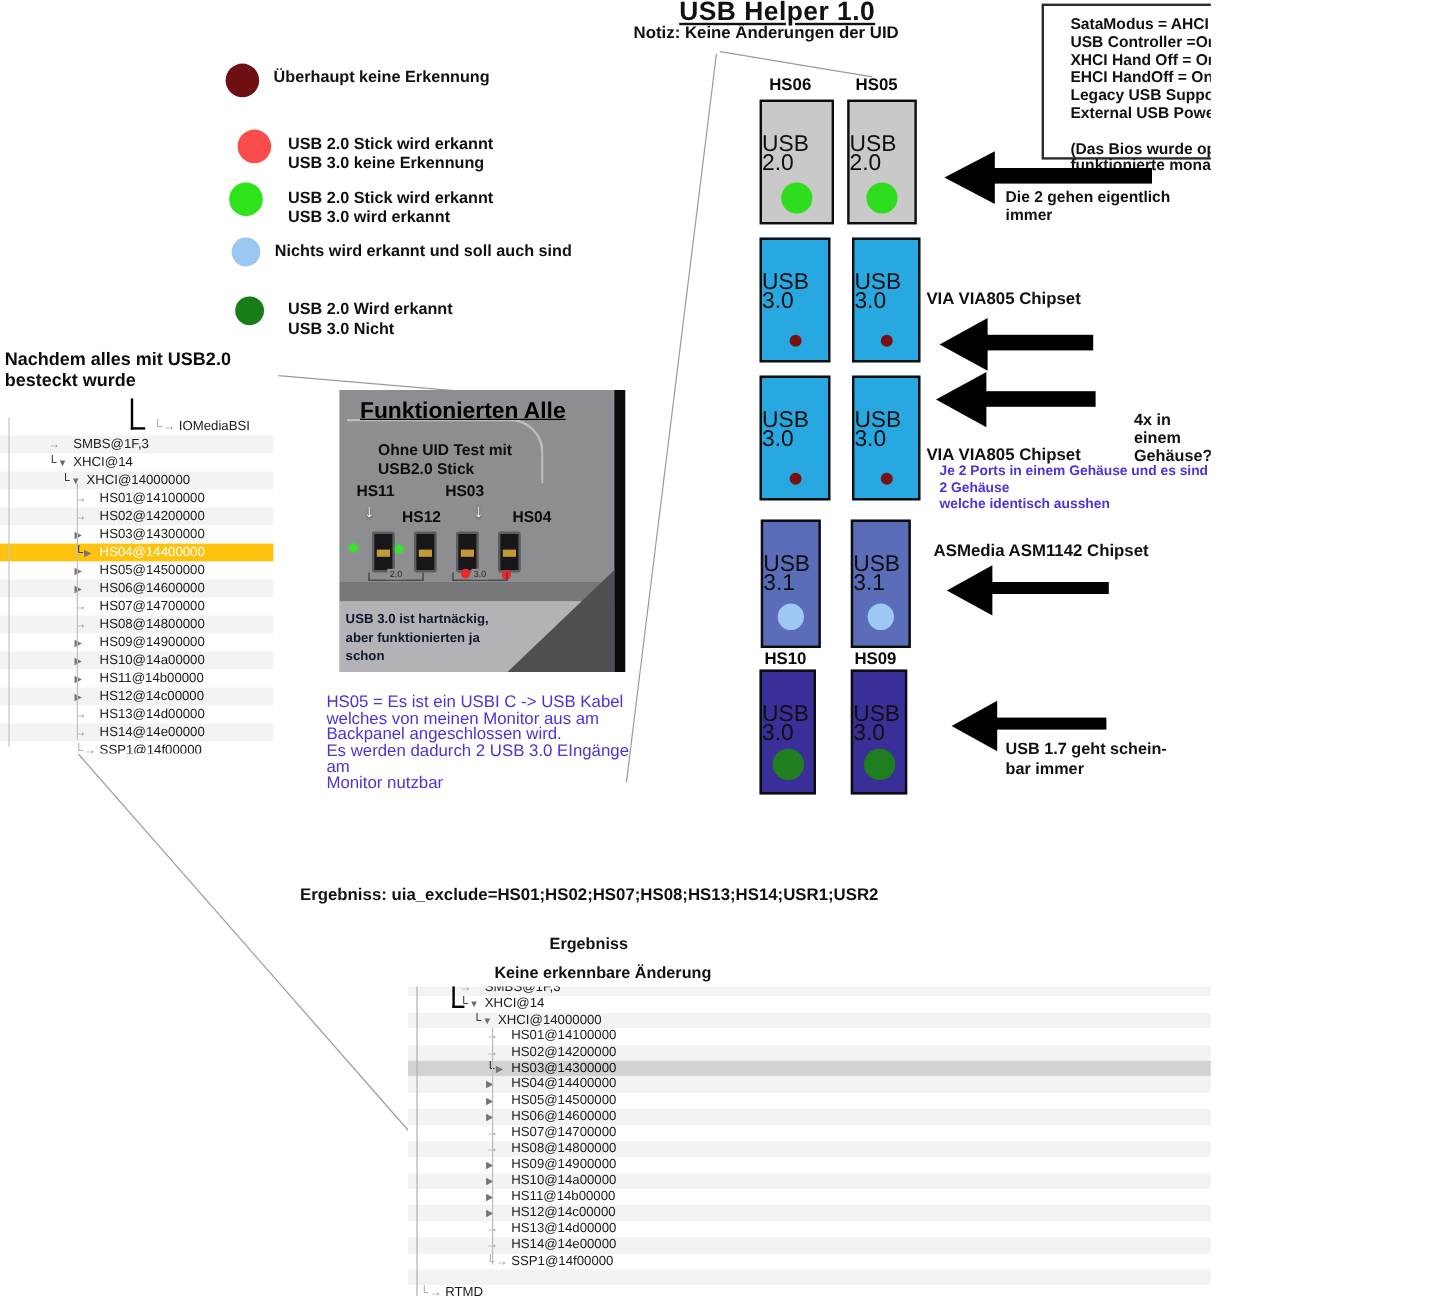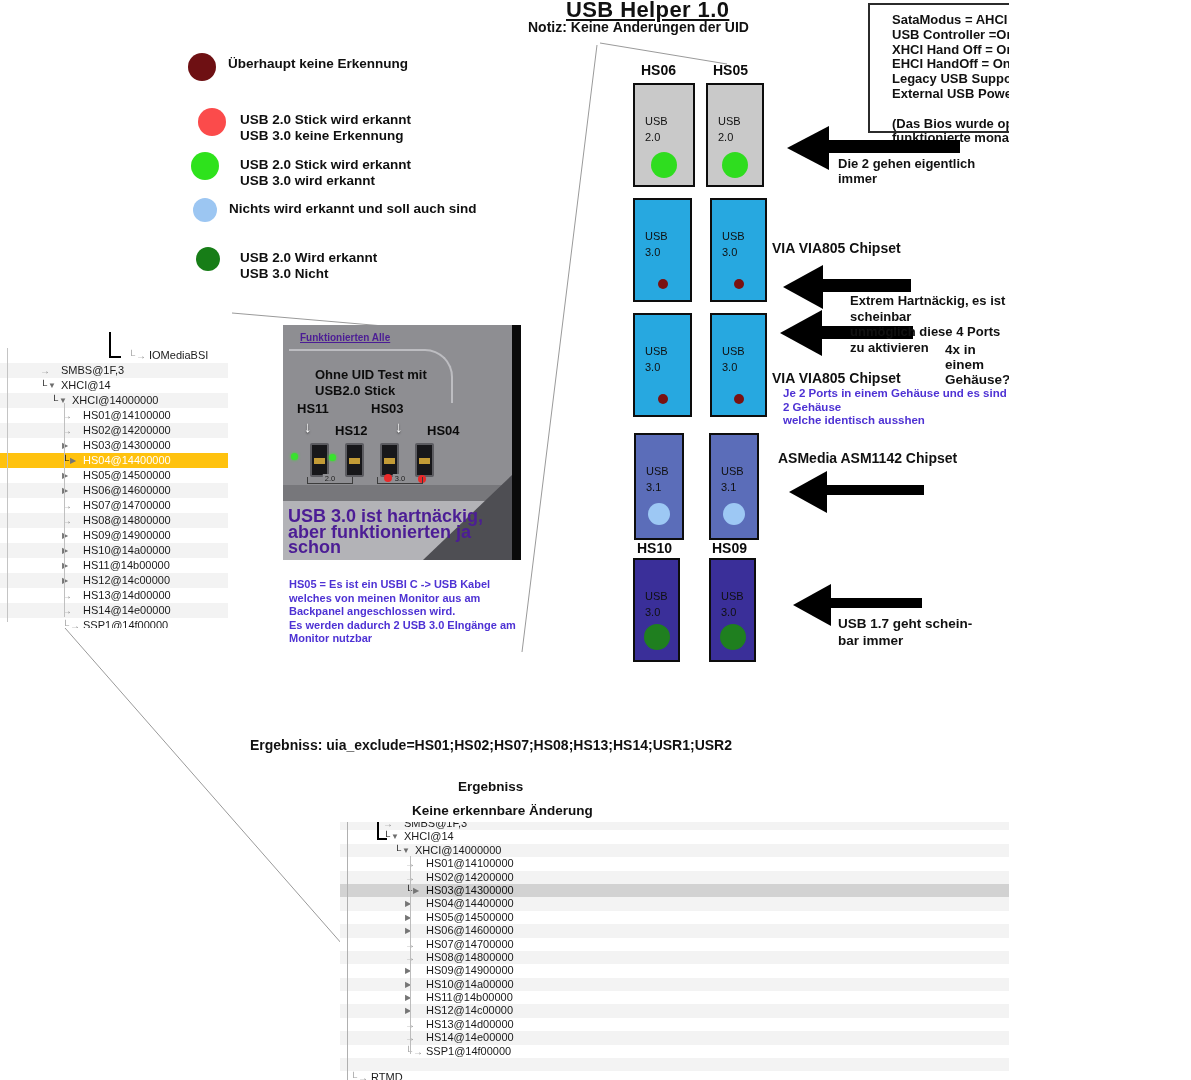--- a/index.html
+++ b/index.html
@@ -40,39 +40,39 @@
   
   #photo{left:283px;top:325px;width:238px;height:235px;background:#96969a}
   #photo .upper{position:absolute;left:0;top:0;width:229px;height:160px;background:#8e8e92}
   #photo .arc{position:absolute;left:6px;top:24px;width:162px;height:52px;border-top:2px solid #bdbdc1;
               border-right:2px solid #bdbdc1;border-top-right-radius:28px}
   #photo .edge{position:absolute;left:0;top:160px;width:229px;height:16px;background:#77777b}
   #photo .lower{position:absolute;left:0;top:176px;width:229px;height:59px;background:#b3b3b7}
   #photo .wedge{position:absolute;left:140px;top:150px;width:89px;height:85px;background:#4e4e53;
                 clip-path:polygon(100% 0,100% 100%,0 100%)}
   #photo .blackbar{position:absolute;right:0;top:0;width:9px;height:235px;background:#0a0a0a}
-  #photo .headline{position:absolute;left:17px;top:7px;font-size:10px;font-weight:bold;text-decoration:underline;color:#4c1d95}
+  #photo .headline{position:absolute;left:17px;top:7px;font-size:19px;font-weight:bold;text-decoration:underline;color:#000000}
   #photo .subtext{position:absolute;left:32px;top:42px;font-size:13px;font-weight:bold;line-height:16px;color:#0d0d0d}
   .plabel{position:absolute;font-size:13px;font-weight:bold;color:#0b0b0b}
   .dn{position:absolute;color:#fff;font-size:15px;font-weight:bold;text-shadow:0 1px 2px rgba(0,0,0,.65)}
   .pport{position:absolute;width:15px;height:30px;background:#17171a;border:2px solid #5c5c61;border-radius:2px}
   .pins{position:absolute;left:2px;right:2px;top:13px;height:6px;background:#c39b36}
   .led{position:absolute;width:7px;height:7px;border-radius:50%;background:#39e22e;box-shadow:0 0 3px #39e22e}
   .rdot{position:absolute;width:8px;height:8px;border-radius:50%;background:#ea2a2a}
   .bracket{position:absolute;height:6px;border-bottom:1px solid #3c3c3c;border-left:1px solid #3c3c3c;border-right:1px solid #3c3c3c}
   .bracket span{position:absolute;left:50%;transform:translateX(-50%);top:-3px;font-size:7.5px;color:#222;background:#8f8f93;padding:0 2px}
-  #photo .caption{position:absolute;left:5px;top:184px;font-size:18px;font-weight:bold;line-height:15.5px;color:#4c1d95;z-index:3}
+  #photo .caption{position:absolute;left:5px;top:184px;font-size:11px;font-weight:bold;line-height:15.5px;color:#0f172a;z-index:3}
 
   
   .purple{color:var(--note-purple,#4e32d4)}
-  #note-hs05{left:289px;top:578px;font-size:11px;font-weight:bold;line-height:13.6px;width:270px}
+  #note-hs05{left:272px;top:578px;font-size:14px;font-weight:normal;line-height:13.6px;width:270px}
 
   
   .port-box{position:absolute;border:2px solid #0d0d0d;box-sizing:border-box}
-  .port-text{position:absolute;left:10px;top:28px;font-size:11px;line-height:16px;color:#101010;white-space:pre-line}
+  .port-text{position:absolute;left:0;top:28px;font-size:19px;line-height:16px;color:#101010;white-space:pre-line}
   .port-ind{position:absolute;left:50%;transform:translateX(-50%);border-radius:50%}
   .port-label{position:absolute;font-size:14px;font-weight:bold;color:#0b0b0b}
 
   
   .big-arrow .head{position:absolute;width:0;height:0;border-style:solid;border-color:transparent #000 transparent transparent}
   .big-arrow .shaft{position:absolute;background:#000}
   .a1 .head{left:787px;top:126px;border-width:22px 42px 22px 0}
   .a1 .shaft{left:825px;top:140px;width:135px;height:13px}
   .a2 .head{left:783px;top:265px;border-width:22px 40px 22px 0}
   .a2 .shaft{left:819px;top:279px;width:92px;height:13px}
@@ -120,20 +120,22 @@
 XHCI Hand Off = On
 EHCI HandOff = On
 Legacy USB Support= On
 External USB Power Control= on
 
 (Das Bios wurde optimal konfiguriert und
 funktionierte monatelang einwandfrei</div>
 
   <div id="legend-root"></div>
 
+  <div class="abs pre" id="tree-header">Nachdem alles mit USB2.0
+besteckt wurde</div>
   <div class="tree-panel" id="left-tree">
       <div class="tree-row" style="height: 15px; line-height: 15px; padding-left: 128px; background: rgb(255, 255, 255);">
         <span class="marker">
           <span class="elb-gray">└</span>
           <span class="g-arrow">→</span>
         </span>
         <span class="tlabel">IOMediaBSI</span>
       </div>
       <div class="tree-row" style="height: 15px; line-height: 15px; padding-left: 40px; background: rgb(243, 243, 243);">
         <span class="marker">
@@ -320,22 +322,20 @@
       <span class="head"></span>
       <span class="shaft"></span>
     </div>
   <div class="big-arrow a5">
       <span class="head"></span>
       <span class="shaft"></span>
     </div>
 
   <div class="abs" id="ann-die2">Die 2 gehen eigentlich immer</div>
   <div class="abs" id="ann-via1">VIA VIA805 Chipset</div>
-  <div class="abs pre" id="ann-extrem">Extrem Hartnäckig, es ist scheinbar
-unmöglich diese 4 Ports zu aktivieren</div>
   <div class="abs" id="ann-4x">4x in einem Gehäuse?</div>
   <div class="abs" id="ann-via2">VIA VIA805 Chipset</div>
   <div class="abs pre purple" id="ann-via2note">Je 2 Ports in einem Gehäuse und es sind 2 Gehäuse
 welche identisch ausshen</div>
   <div class="abs" id="ann-asm">ASMedia ASM1142 Chipset</div>
   <div class="abs pre" id="ann-usb2geht">USB 1.7 geht schein-
 bar immer</div>
 
   <div class="abs" id="bemessung">Ergebniss: uia_exclude=HS01;HS02;HS07;HS08;HS13;HS14;USR1;USR2</div>
   <div class="abs" id="ergebniss">Ergebniss</div>

